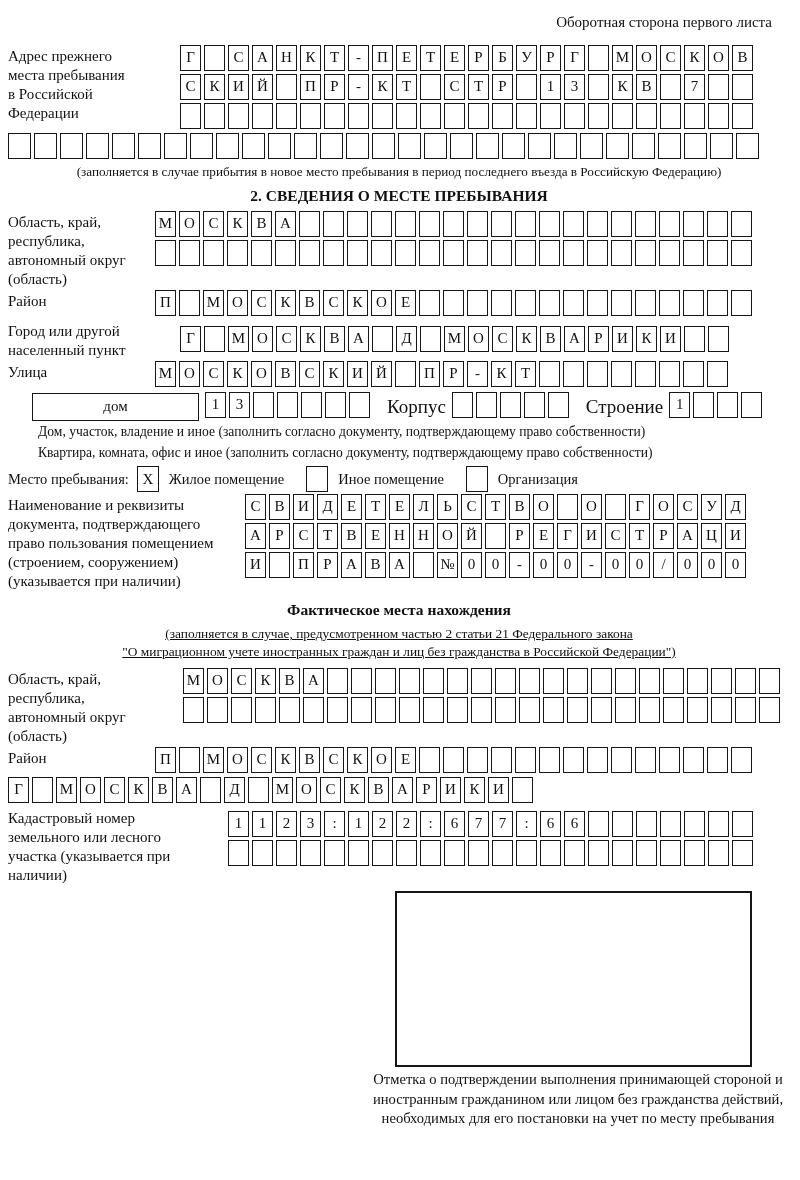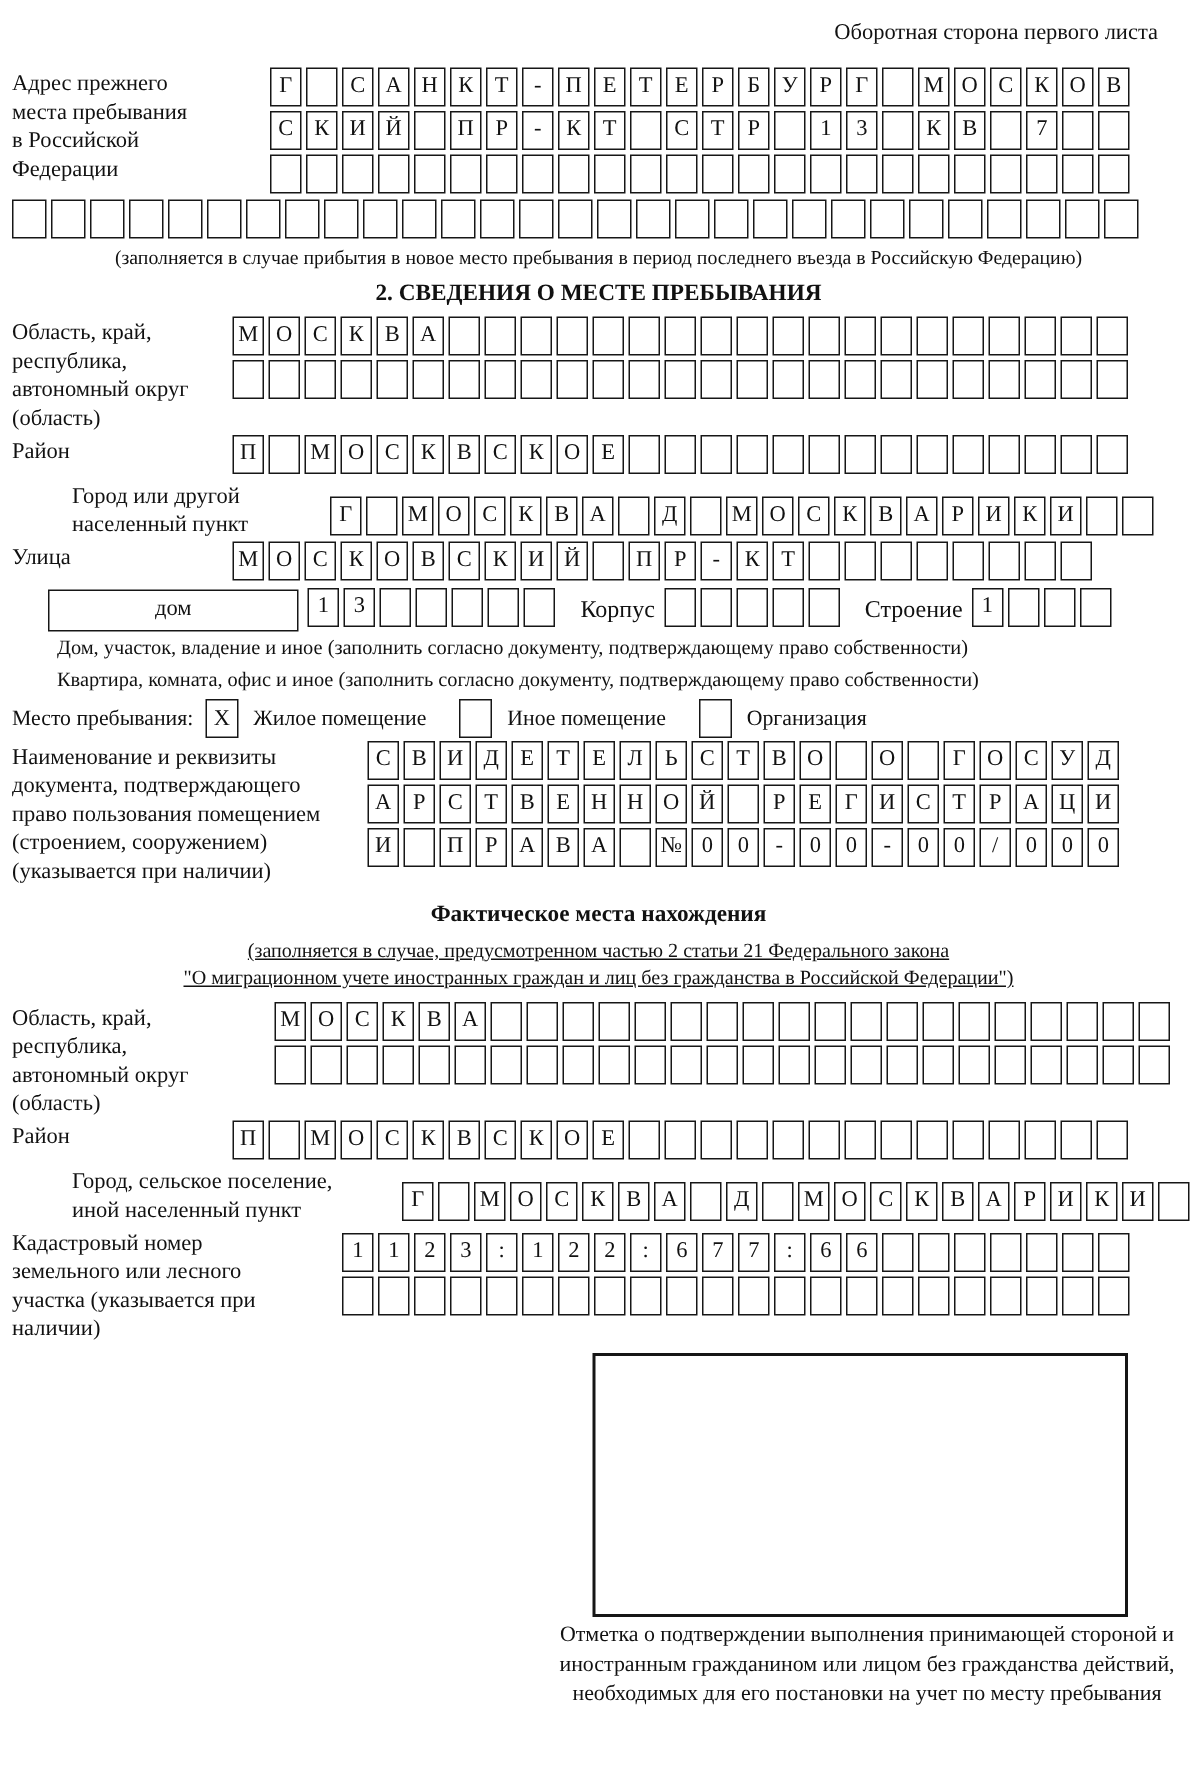--- a/index.html
+++ b/index.html
@@ -17,21 +17,21 @@
   .cell {
     display:inline-block; width:21px; height:26px;
     border:1.7px solid #161616; margin-right:3px;
     text-align:center; line-height:23px; font-size:15px;
     font-family:"Liberation Serif","DejaVu Serif",serif; vertical-align:top;
   }
   .wide .cell { width:23px; }
 
   
   .frow { display:flex; align-items:flex-start; margin-bottom:1px; }
-  .frow.vcenter { align-items:flex-end;margin-left:40px; }
+  .frow.vcenter { align-items:center; }
   .flabel { flex:0 0 auto; font-size:15px; line-height:19px; padding-top:2px; }
   .lab-prev     { width:120px; margin-right:52px; }
   .lab-std      { width:118px; margin-right:29px; }
   .lab-city     { width:130px; margin-right:42px; }
   .lab-doc      { width:207px; margin-right:30px; }
   .lab-region2  { width:132px; margin-right:43px; }
   .lab-city2    { width:192px; margin-right:28px; }
   .lab-cad      { width:172px; margin-right:48px; }
 
   .note { font-size:13.2px; text-align:center; margin:1px 0 4px 0; }
@@ -39,21 +39,21 @@
   .sec-title { text-align:center; font-weight:bold; font-size:15.5px; margin:7px 0 6px 0; }
 
   
   .houserow { display:flex; align-items:center; margin:2px 0 3px 24px; }
   .bigbox {
     height:28px; border:1.7px solid #161616; text-align:center;
     line-height:25px; font-size:15px; flex:0 0 auto;
   }
   .box-house { width:167px; margin-right:6px; }
   .box-apt { width:202px; margin-right:6px; }
-  .inline-label { font-size:16px; margin:0 6px 0 14px; }
+  .inline-label { font-size:19px; margin:0 6px 0 14px; }
 
   
   .stayrow { display:flex; align-items:center; margin:4px 0 2px 0; }
   .stay-label { margin-right:8px; }
   .checkbox {
     display:inline-block; width:22px; height:26px; flex:0 0 auto;
     border:1.7px solid #161616; text-align:center; line-height:24px;
     font-size:15px; margin-right:10px;
   }
   .stay-opt { margin-right:22px; }
@@ -162,21 +162,20 @@
       <div class="cellrow"><span class="cell"></span><span class="cell"></span><span class="cell"></span><span class="cell"></span><span class="cell"></span><span class="cell"></span><span class="cell"></span><span class="cell"></span><span class="cell"></span><span class="cell"></span><span class="cell"></span><span class="cell"></span><span class="cell"></span><span class="cell"></span><span class="cell"></span><span class="cell"></span><span class="cell"></span><span class="cell"></span><span class="cell"></span><span class="cell"></span><span class="cell"></span><span class="cell"></span><span class="cell"></span><span class="cell"></span><span class="cell"></span></div>
     </div>
   </div>
 
   <div class="frow">
     <div class="flabel lab-std">Район</div>
     <div class="cellrow"><span class="cell">П</span><span class="cell"></span><span class="cell">М</span><span class="cell">О</span><span class="cell">С</span><span class="cell">К</span><span class="cell">В</span><span class="cell">С</span><span class="cell">К</span><span class="cell">О</span><span class="cell">Е</span><span class="cell"></span><span class="cell"></span><span class="cell"></span><span class="cell"></span><span class="cell"></span><span class="cell"></span><span class="cell"></span><span class="cell"></span><span class="cell"></span><span class="cell"></span><span class="cell"></span><span class="cell"></span><span class="cell"></span><span class="cell"></span></div>
   </div>
 
   <div class="frow vcenter">
-    <div class="flabel lab-city2">Город, сельское поселение, иной населенный пункт</div>
     <div class="cellrow"><span class="cell">Г</span><span class="cell"></span><span class="cell">М</span><span class="cell">О</span><span class="cell">С</span><span class="cell">К</span><span class="cell">В</span><span class="cell">А</span><span class="cell"></span><span class="cell">Д</span><span class="cell"></span><span class="cell">М</span><span class="cell">О</span><span class="cell">С</span><span class="cell">К</span><span class="cell">В</span><span class="cell">А</span><span class="cell">Р</span><span class="cell">И</span><span class="cell">К</span><span class="cell">И</span><span class="cell"></span></div>
   </div>
 
   <div class="frow">
     <div class="flabel lab-cad">Кадастровый номер земельного или лесного участка (указывается при наличии)</div>
     <div class="mt4">
       <div class="cellrow"><span class="cell">1</span><span class="cell">1</span><span class="cell">2</span><span class="cell">3</span><span class="cell">:</span><span class="cell">1</span><span class="cell">2</span><span class="cell">2</span><span class="cell">:</span><span class="cell">6</span><span class="cell">7</span><span class="cell">7</span><span class="cell">:</span><span class="cell">6</span><span class="cell">6</span><span class="cell"></span><span class="cell"></span><span class="cell"></span><span class="cell"></span><span class="cell"></span><span class="cell"></span><span class="cell"></span></div>
       <div class="cellrow"><span class="cell"></span><span class="cell"></span><span class="cell"></span><span class="cell"></span><span class="cell"></span><span class="cell"></span><span class="cell"></span><span class="cell"></span><span class="cell"></span><span class="cell"></span><span class="cell"></span><span class="cell"></span><span class="cell"></span><span class="cell"></span><span class="cell"></span><span class="cell"></span><span class="cell"></span><span class="cell"></span><span class="cell"></span><span class="cell"></span><span class="cell"></span><span class="cell"></span></div>
     </div>
   </div>

